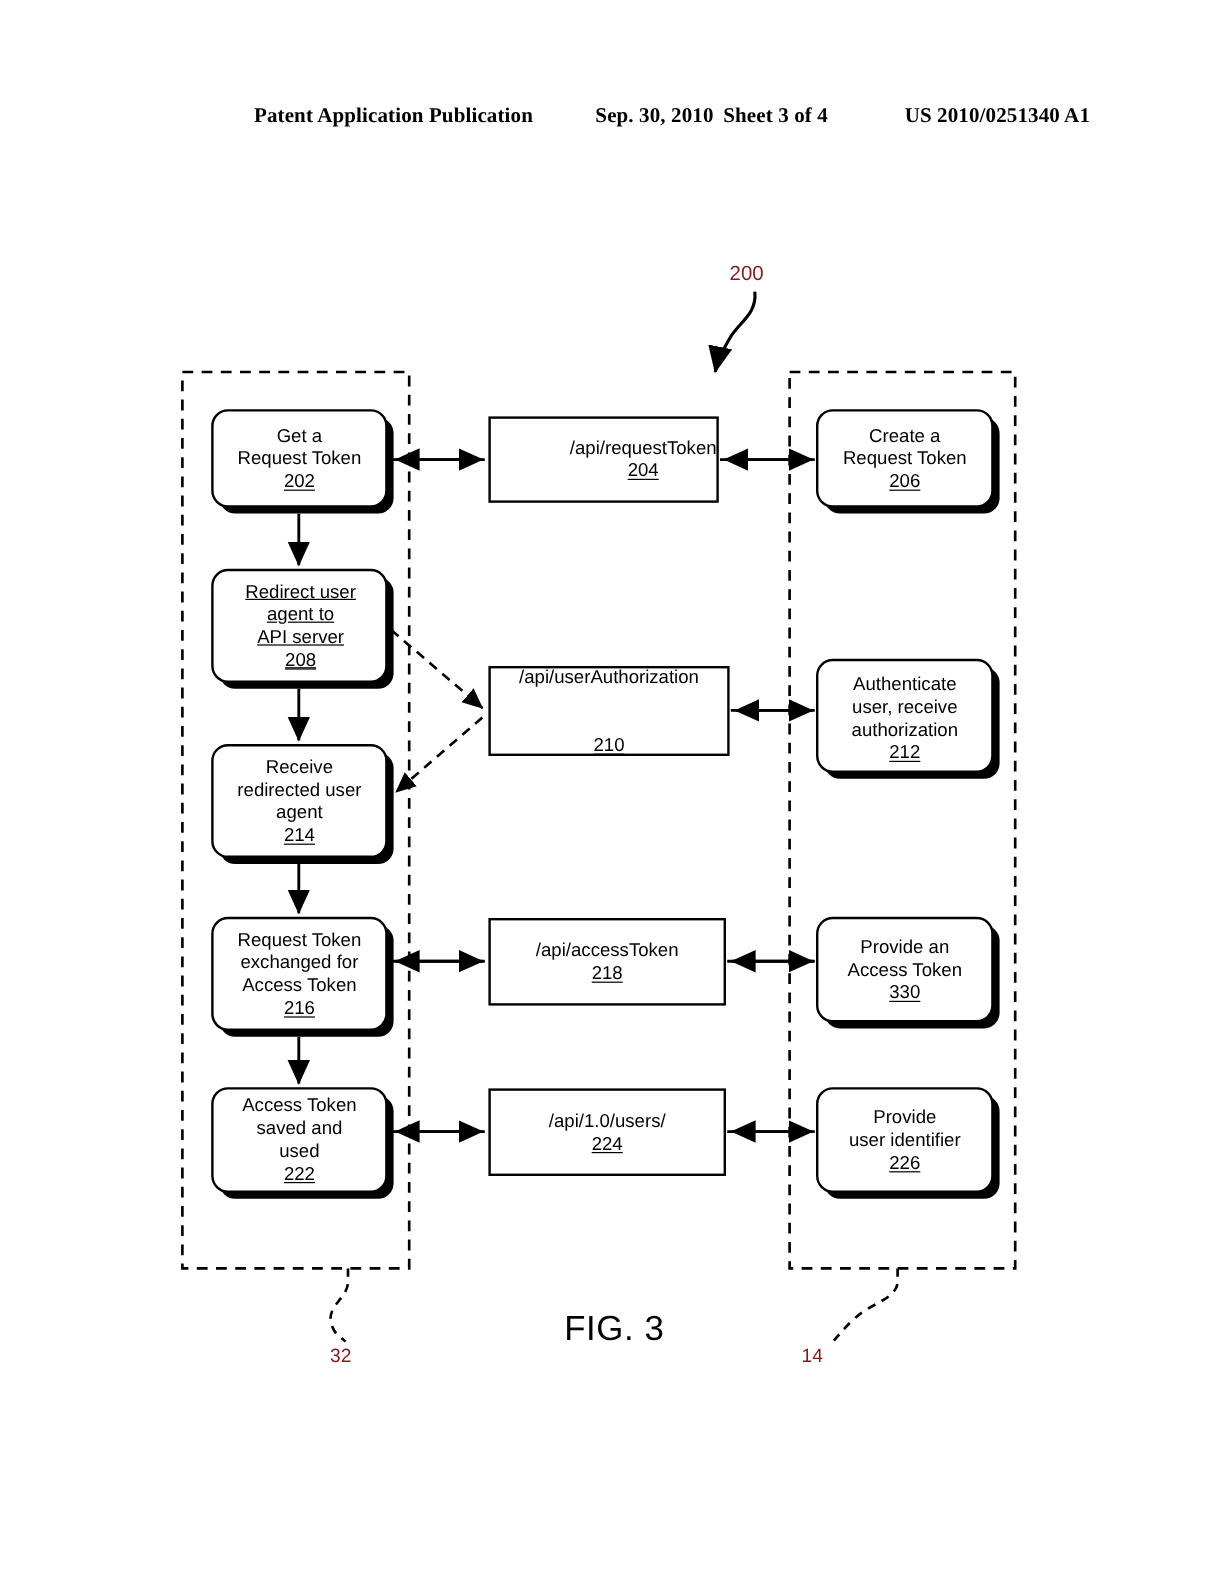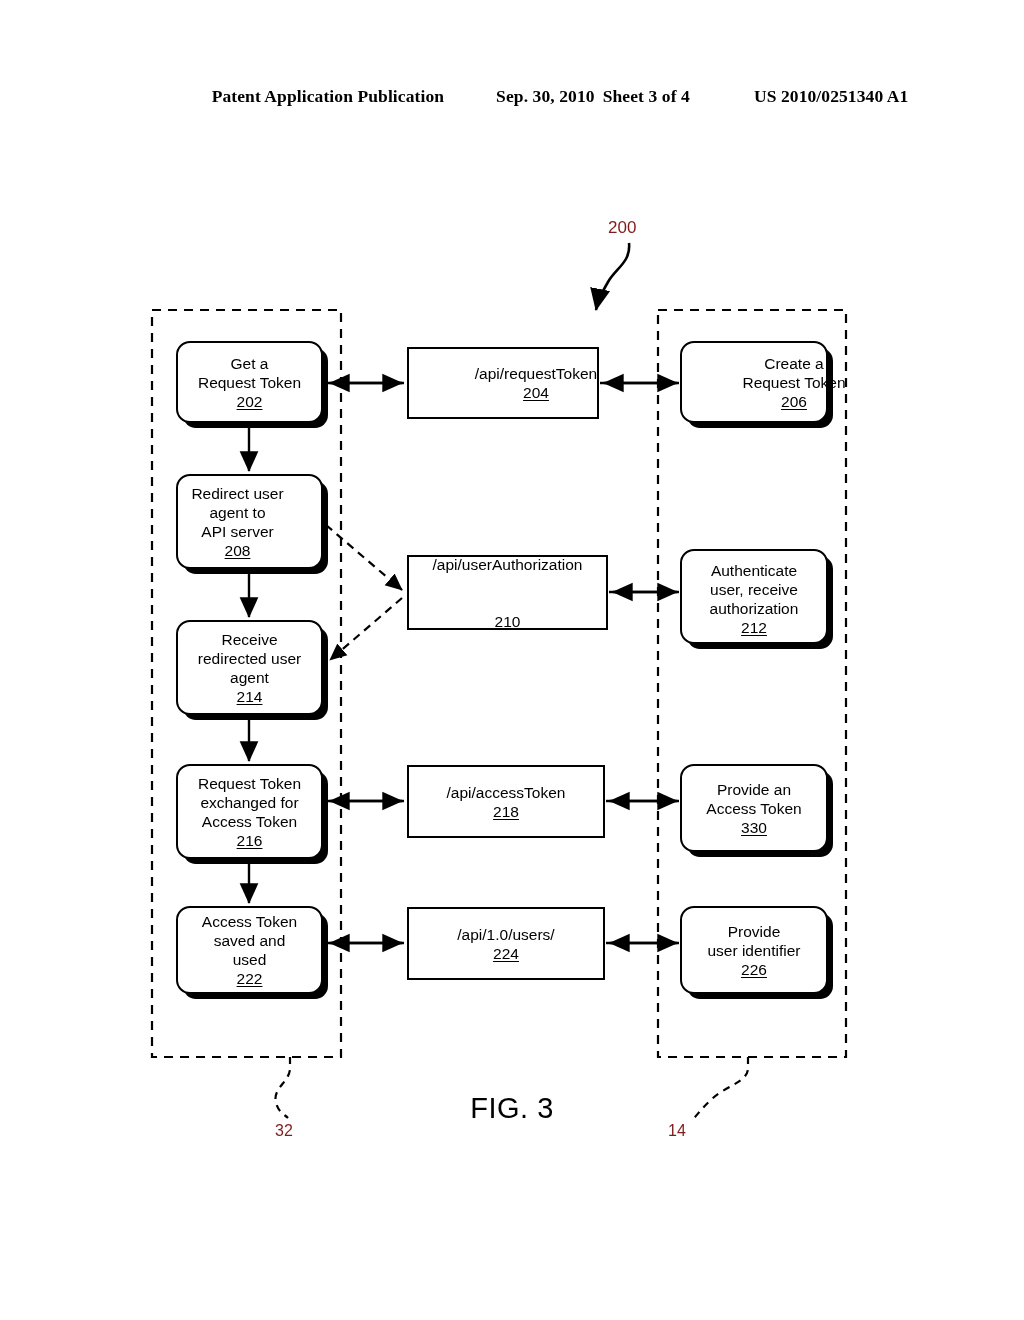--- a/index.html
+++ b/index.html
@@ -131,27 +131,27 @@
 
 <div class="node-text" style="left:177px;top:342px;width:145px;height:80px;">
     <span class="lbl">Get a</span>
     <span class="lbl">Request Token</span>
     <span class="ref">202</span>
   </div>
 <div class="node-text" style="left:400px;top:348px;width:190px;height:70px;padding-left:41px;">
     <span class="lbl">/api/requestToken</span>
     <span class="ref">204</span>
   </div>
-<div class="node-text" style="left:681px;top:342px;width:146px;height:80px;padding-left:40px;">
+<div class="node-text" style="left:681px;top:342px;width:146px;height:80px;">
     <span class="lbl">Create a</span>
     <span class="lbl">Request Token</span>
     <span class="ref">206</span>
   </div>
 
-<div class="node-text" style="left:165px;top:475px;width:145px;height:93px;">
+<div class="node-text" style="left:178px;top:475px;width:145px;height:93px;text-decoration:underline;">
     <span class="lbl">Redirect user</span>
     <span class="lbl">agent to</span>
     <span class="lbl">API server</span>
     <span class="ref">208</span>
   </div>
 <div class="node-text" style="left:408px;top:556px;width:199px;height:73px;gap:38px;">
     <span class="lbl">/api/userAuthorization</span>
     <span class="ref">210</span>
   </div>
 <div class="node-text" style="left:681px;top:552px;width:146px;height:93px;">

